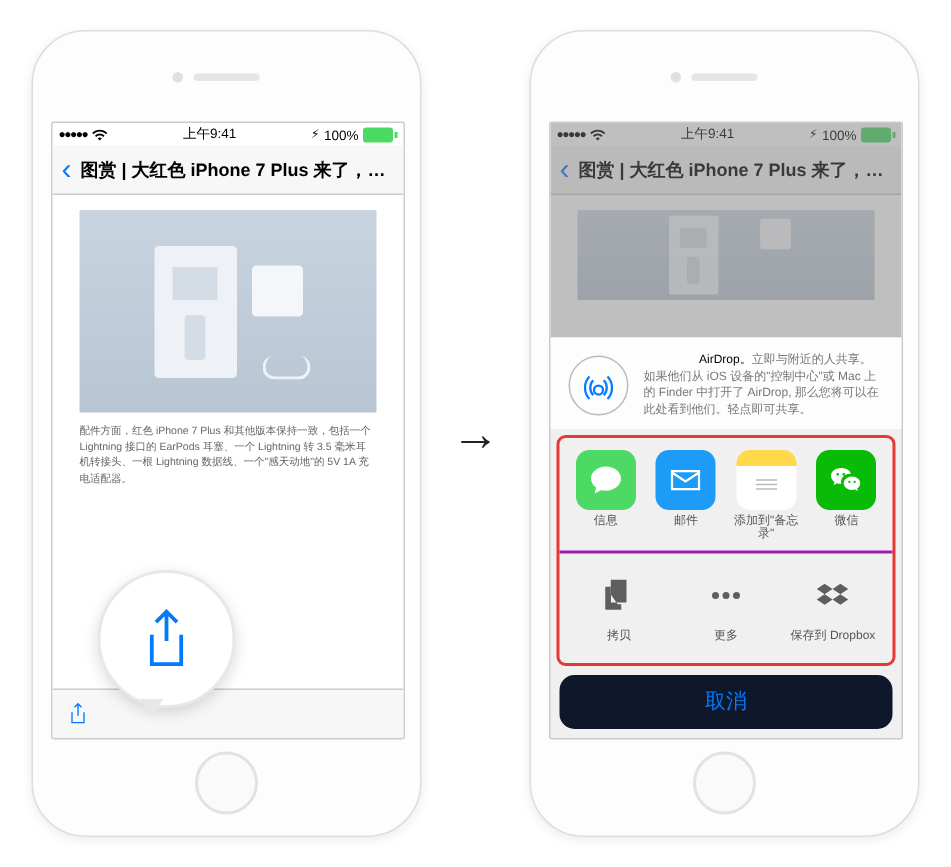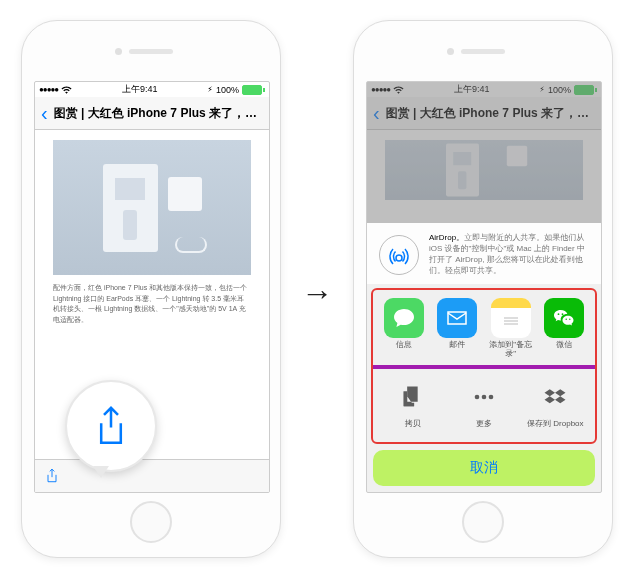--- a/index.html
+++ b/index.html
@@ -261,30 +261,30 @@
   height: 24px;
   stroke: #007aff;
   fill: none;
   stroke-width: 1.5;
 }
 .airdrop-text {
   font-size: 8px;
   color: #777;
   line-height: 1.35;
 }
-.airdrop-text b { color: #000; font-weight: 400;}
+.airdrop-text b { color: #000; font-weight: 400; margin-left: 37px;}
 .apps-highlight {
   border: 2px solid #e53935;
   border-radius: 6px;
   margin: 4px 4px 4px 4px;
 }
 .app-row {
   display: flex;
   padding: 8px 4px 6px 4px;
-  border-bottom: 4px solid #a21caf;
+  border-bottom: 2px solid #a21caf;
 }
 .app-row:last-child { border-bottom: none; }
 .app-item {
   flex: 1;
   display: flex;
   flex-direction: column;
   align-items: center;
   gap: 3px;
 }
 .app-icon {
@@ -308,21 +308,21 @@
 .action-icon {
   width: 40px;
   height: 40px;
   display: flex;
   align-items: center;
   justify-content: center;
 }
 .action-icon svg { width: 28px; height: 28px; fill: #5e5e5e; }
 .cancel-btn {
   margin: 6px;
-  background: #bef264;
+  background: #0f172a;
   border-radius: 10px;
   text-align: center;
   padding: 9px 0;
   font-size: 14px;
   color: #007aff;
 }
 .screen-dim .status-bar,
 .screen-dim .nav-bar,
 .screen-dim .content { opacity: 0.7; }
 </style>

